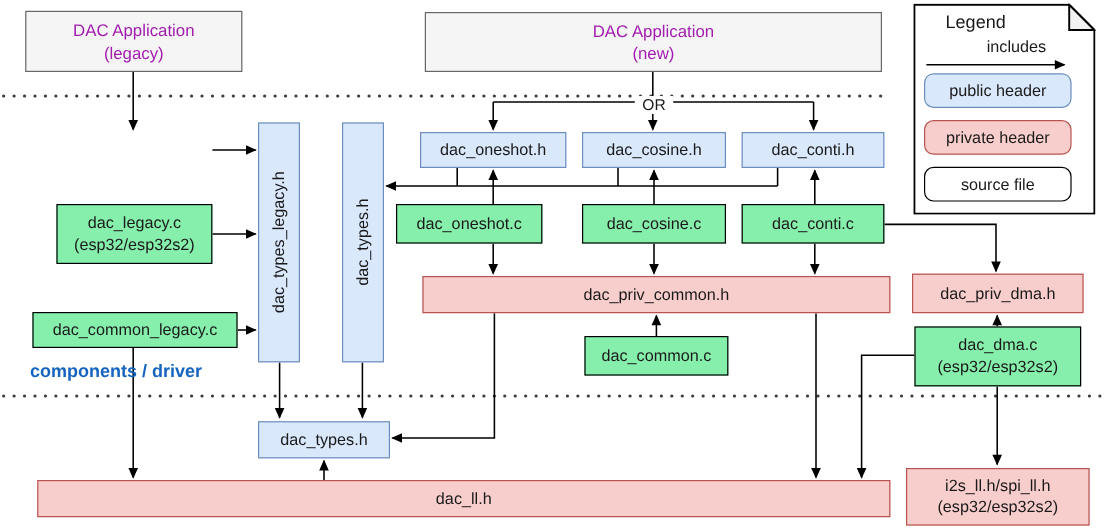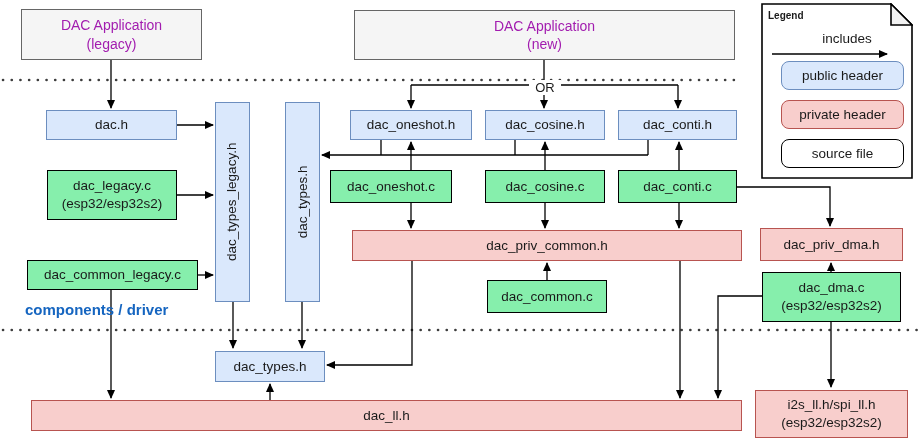--- a/index.html
+++ b/index.html
@@ -24,25 +24,25 @@
   .section-label{
     position:absolute;font-weight:bold;font-size:15px;color:#1565c0;white-space:nowrap;
   }
   .or-label{
     position:absolute;left:529px;top:80px;width:32px;background:#ffffff;
     text-align:center;font-size:13px;color:#1a1a1a;
   }
   .legend{position:absolute;left:761px;top:3px;width:152px;height:176px;}
   .legend-frame{position:absolute;left:0;top:0;}
   .legend-content{position:absolute;left:0;top:0;width:152px;height:176px;}
-  .legend-title{position:absolute;left:7px;top:7px;font-weight:bold;font-size:10px;}
+  .legend-title{position:absolute;left:27px;top:7px;font-weight:normal;font-size:15px;}
   .legend-includes-label{position:absolute;left:0;top:28px;width:172px;text-align:center;font-size:13.5px;}
   .legend-includes-arrow{position:absolute;left:10px;top:45px;}
   .swatch{
-    position:absolute;left:20px;width:123px;height:29px;border-radius:8px;
+    position:absolute;left:9px;width:123px;height:29px;border-radius:8px;
     display:flex;align-items:center;justify-content:center;font-size:13.5px;box-sizing:border-box;
   }
   .swatch.public{border:1px solid #6c8ebf;}
   .swatch.private{border:1px solid #b85450;}
   .swatch.source{border:1px solid #000;}
 </style>
 </head>
 <body>
 
 <div class="canvas">
@@ -100,23 +100,20 @@
     <span>DAC Application</span>
     <span>(legacy)</span>
   </div>
   <div class="node app two-line" style="left:354px;top:10px;width:381px;height:50px;">
     <span>DAC Application</span>
     <span>(new)</span>
   </div>
 
   <div class="or-label">OR</div>
 
-  <div class="node public" style="left:46px;top:110px;width:131px;height:30px;">
-    <span>dac.h</span>
-  </div>
   <div class="node source two-line" style="left:47px;top:170px;width:130px;height:50px;">
     <span>dac_legacy.c</span>
     <span>(esp32/esp32s2)</span>
   </div>
   <div class="node source" style="left:27px;top:260px;width:171px;height:30px;">
     <span>dac_common_legacy.c</span>
   </div>
 
   <div class="node public vertical" style="left:215px;top:102px;width:35px;height:200px;">
     <span>dac_types_legacy.h</span>

